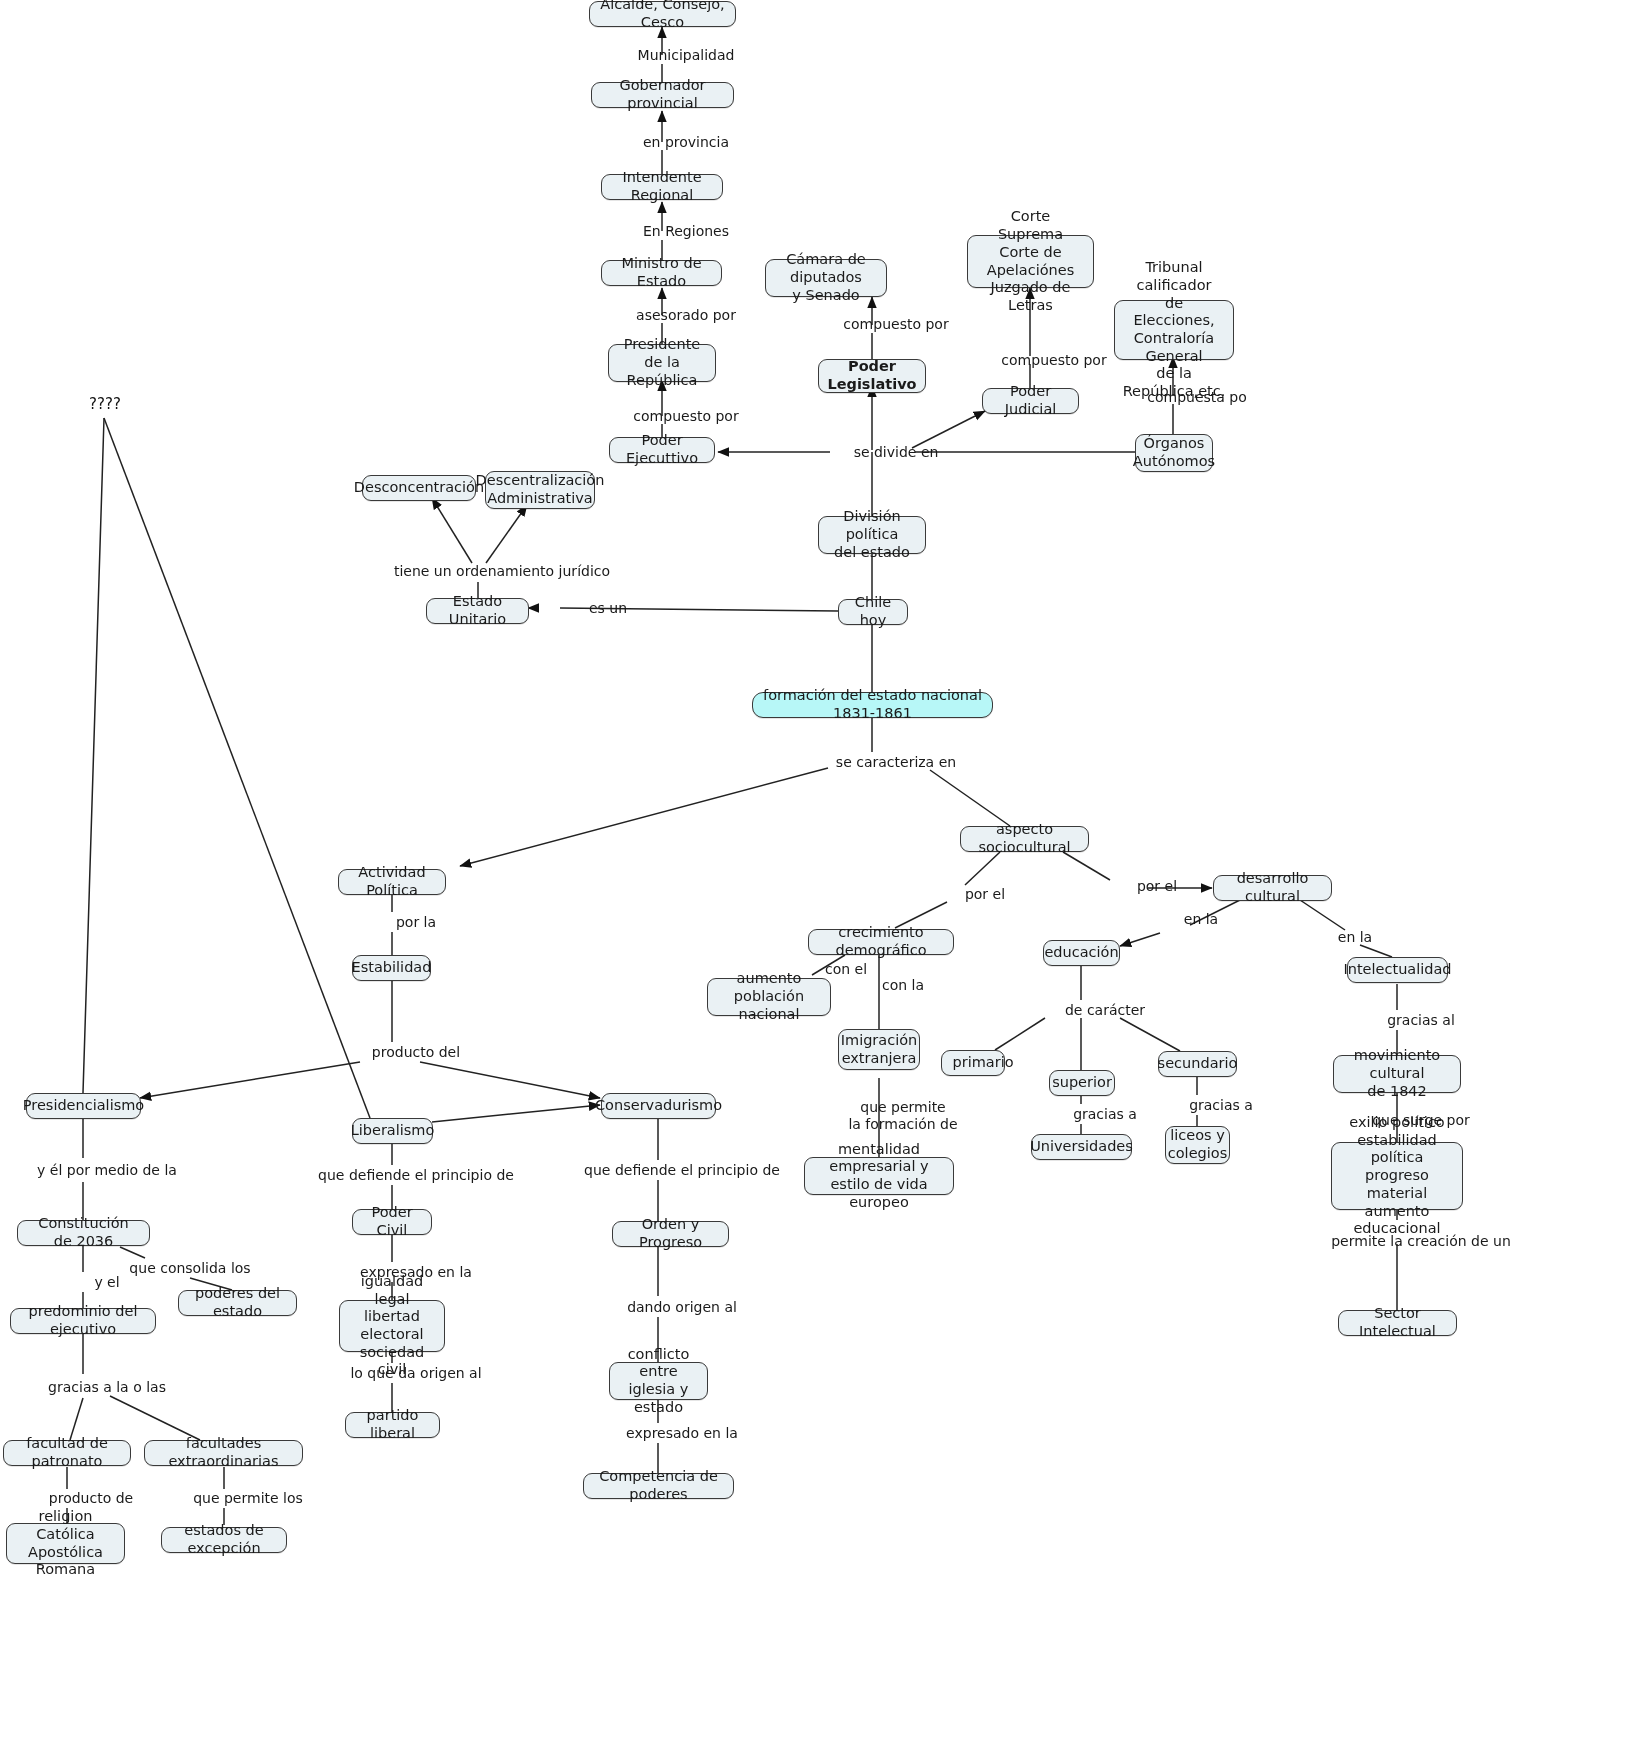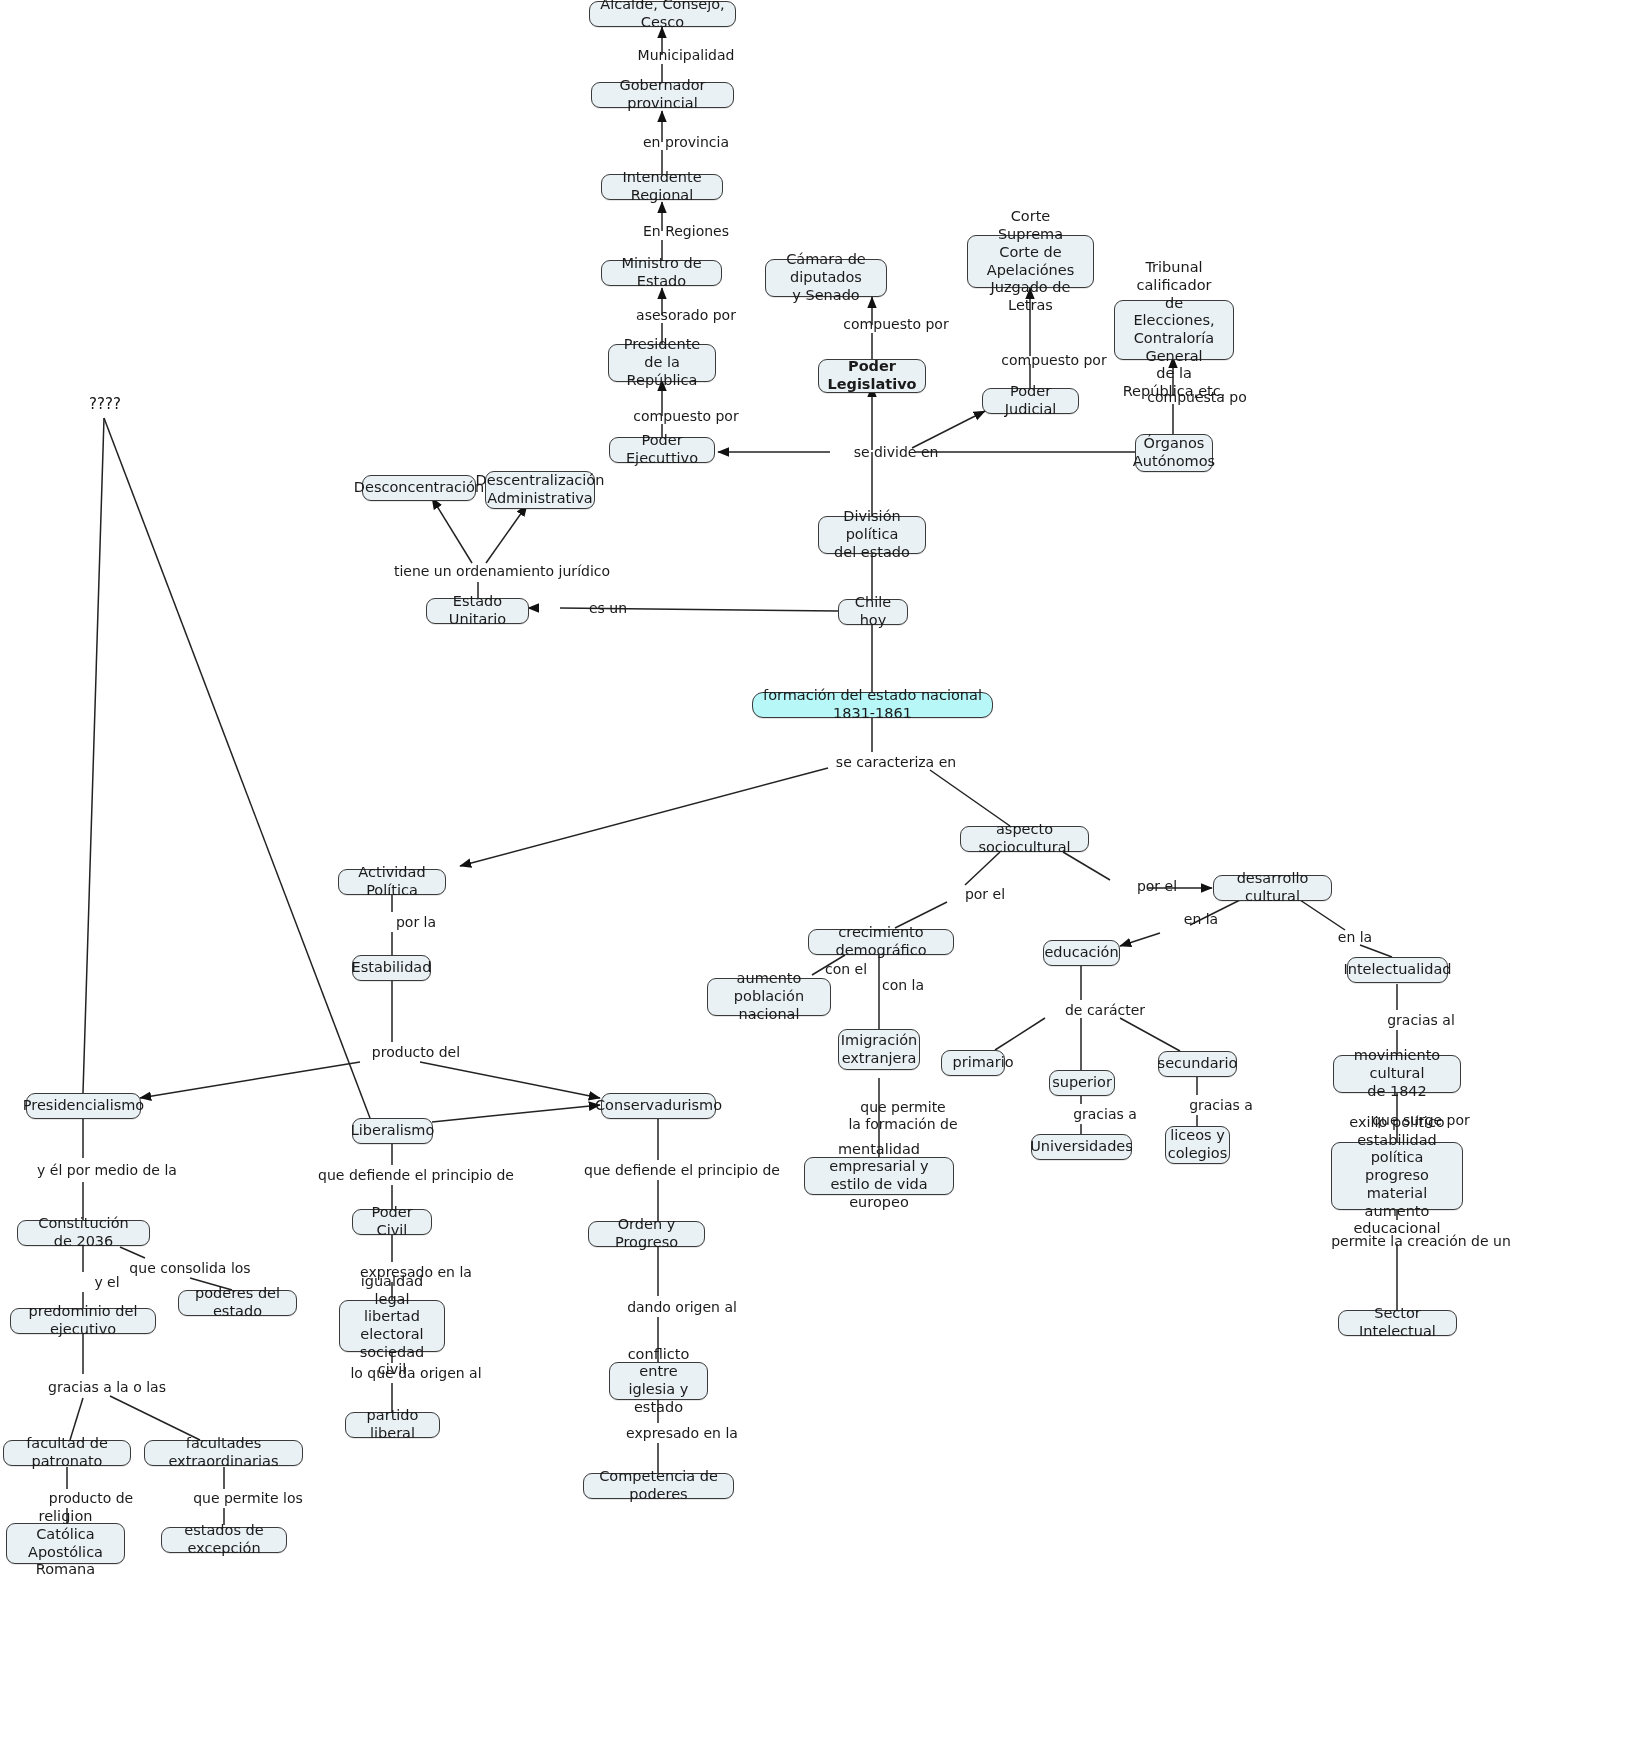--- a/index.html
+++ b/index.html
@@ -270,21 +270,21 @@
   <div class="node" style="left:6px; top:1523px; width:119px; height:41px;">religion Católica
 Apostólica Romana</div>
   <div class="node" style="left:161px; top:1527px; width:126px; height:26px;">estados de excepción</div>
 
   <div class="node" style="left:352px; top:1209px; width:80px; height:26px;">Poder Civil</div>
   <div class="node" style="left:339px; top:1300px; width:106px; height:52px;">igualdad legal
 libertad electoral
 sociedad civil</div>
   <div class="node" style="left:345px; top:1412px; width:95px; height:26px;">partido liberal</div>
 
-  <div class="node" style="left:588px; top:1221px; width:117px; height:26px;">Orden y Progreso</div>
+  <div class="node" style="left:612px; top:1221px; width:117px; height:26px;">Orden y Progreso</div>
   <div class="node" style="left:609px; top:1362px; width:99px; height:38px;">conflicto entre
 iglesia y estado</div>
   <div class="node" style="left:583px; top:1473px; width:151px; height:26px;">Competencia de poderes</div>
 
   <div class="edge-label" style="left:662px; top:55px;">Municipalidad</div>
   <div class="edge-label" style="left:662px; top:142px;">en provincia</div>
   <div class="edge-label" style="left:662px; top:231px;">En Regiones</div>
   <div class="edge-label" style="left:662px; top:315px;">asesorado por</div>
   <div class="edge-label" style="left:662px; top:416px;">compuesto por</div>
   <div class="edge-label" style="left:872px; top:324px;">compuesto por</div>

